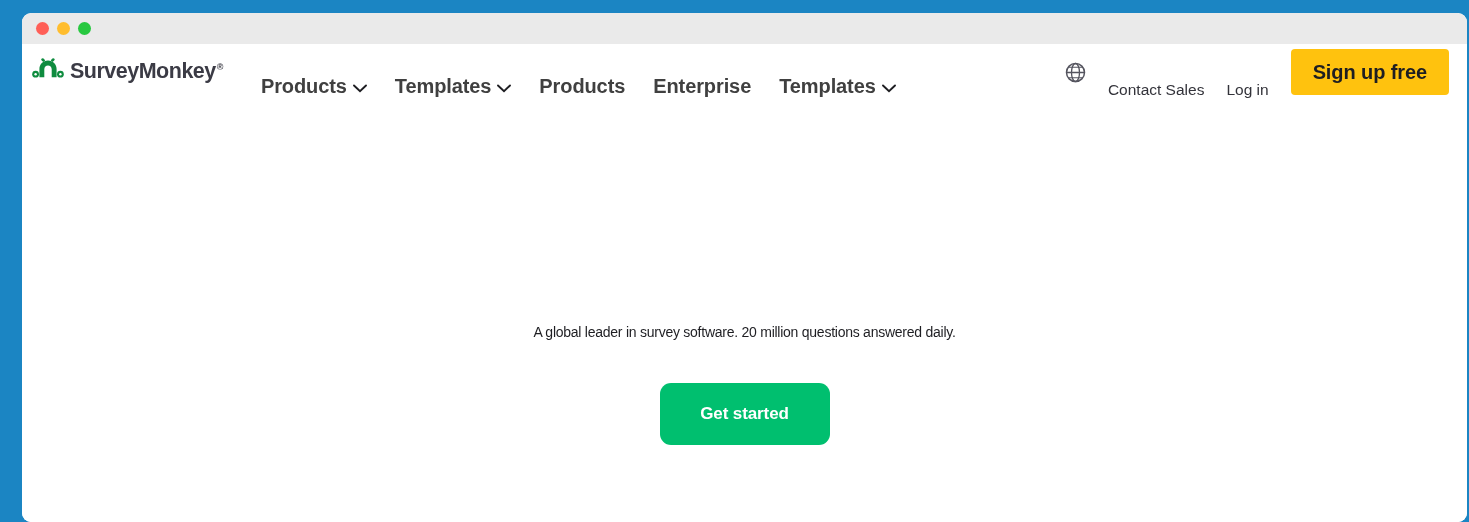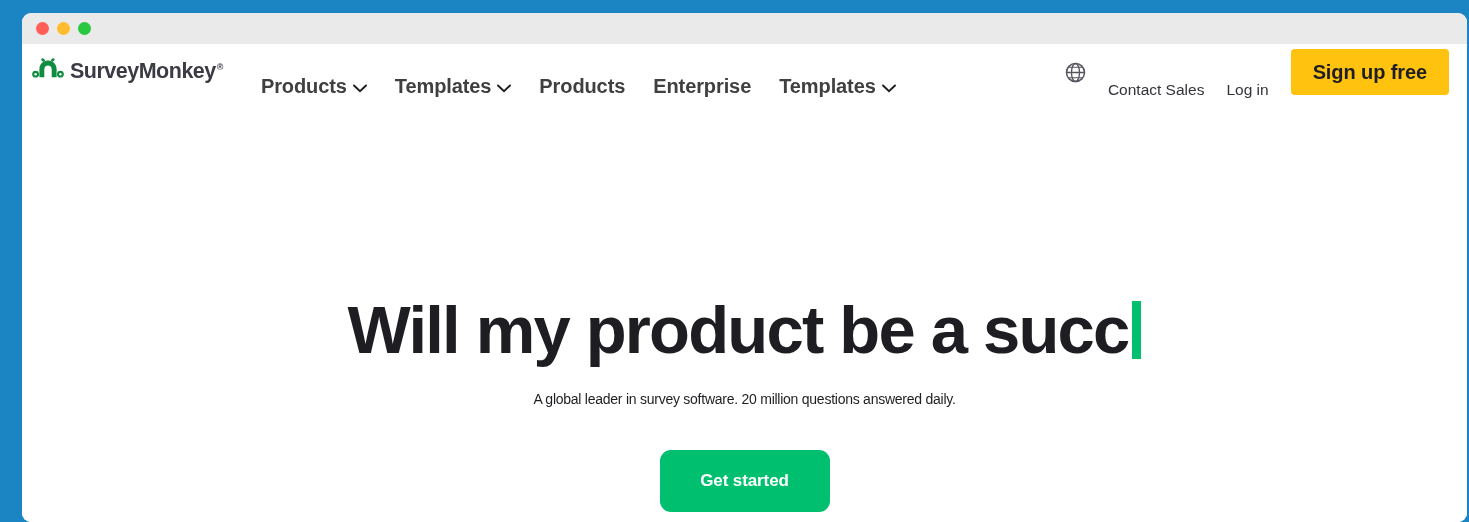--- a/index.html
+++ b/index.html
@@ -286,24 +286,20 @@
         </span>
 
         <span class="nav-plain">Contact Sales</span>
         <span class="nav-plain">Log in</span>
         <button class="signup-btn">Sign up free</button>
       </div>
 
     </div>
 
     <div class="hero">
-      <h1 class="hero-headline">
-        <span>Will my product be a succ</span>
-        <span class="typing-cursor"></span>
-      </h1>
       <p class="hero-sub">A global leader in survey software. 20 million questions answered daily.</p>
       <div class="hero-cta-wrap">
         <button class="get-started-btn">Get started</button>
       </div>
     </div>
 
   </div>
 </div>
 
 </body></html>

